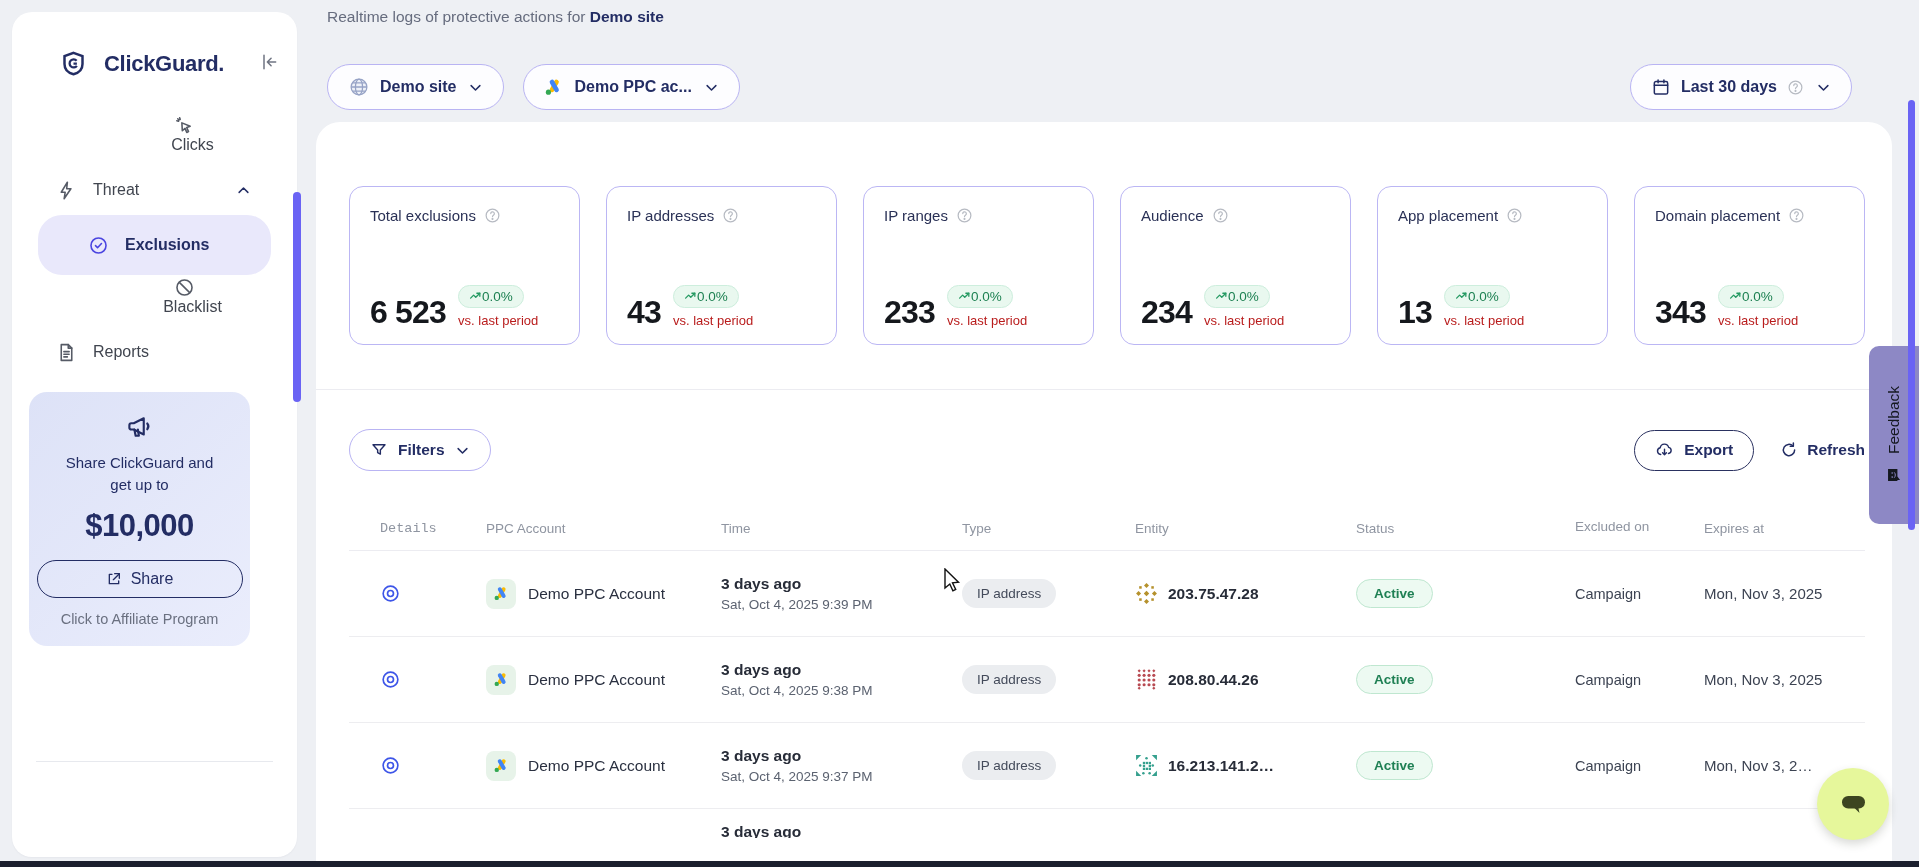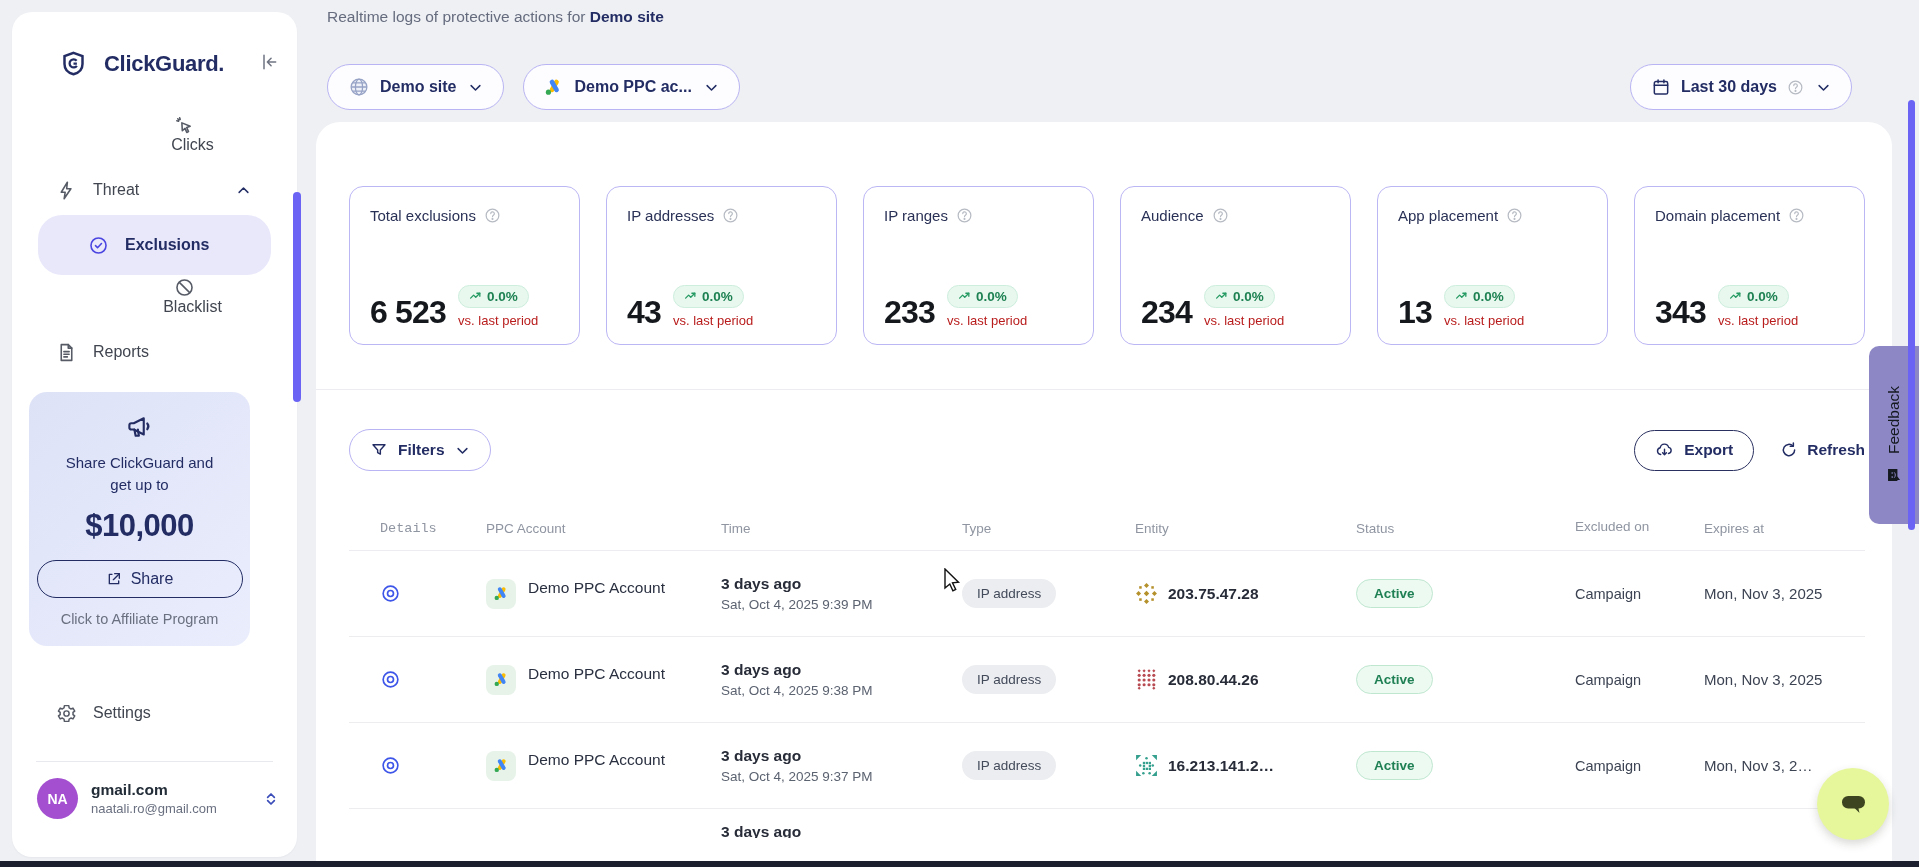--- a/index.html
+++ b/index.html
@@ -72,22 +72,22 @@
 
   
   .panel { position:absolute; left:316px; top:122px; width:1576px; height:745px;
     background:#fff; border-radius:24px 24px 0 0; }
   .stats { display:flex; gap:26px; padding:64px 27px 0 33px; }
   .stat-card { flex:1; height:159px; border:1px solid #bbb6f4; border-radius:14px; padding:20px; position:relative; background:#fff; }
   .stat-title { display:flex; align-items:center; gap:8px; font-size:15px; font-weight:500; color:#2a3156; }
   .stat-bottom { position:absolute; left:20px; bottom:16px; display:flex; align-items:flex-end; }
   .stat-value { font-size:32px; font-weight:700; color:#15181d; letter-spacing:-.8px; line-height:1; }
   .stat-side { margin-left:12px; }
-  .badge-green { display:inline-flex; align-items:center; gap:5px; background:#e9f8ef; border:1px solid #cdeedd;
-    color:#1d8152; font-size:13.5px; font-weight:700; border-radius:999px; padding:3px 10px; }
+  .badge-green { display:inline-flex; align-items:center; background:#e9f8ef; border:1px solid #cdeedd;
+    color:#1d8152; font-size:13.5px; font-weight:400; border-radius:999px; padding:3px 10px; }
   .stat-caption { font-size:13px; color:#b91c1c; margin-top:5px; }
   .help-ic { color:#b6bac2; }
 
   .panel-divider { height:1px; background:#ececf1; margin-top:44px; }
 
   .toolbar { display:flex; align-items:center; padding:39px 27px 0 33px; }
   .tb-left { display:flex; gap:19px; }
   .btn-pill { height:42px; display:flex; align-items:center; gap:10px; padding:0 20px;
     border:1px solid #b9b4f3; border-radius:999px; background:#fff; color:#232d64;
     font-size:15.5px; font-weight:700; cursor:pointer; }
@@ -97,21 +97,21 @@
 
   
   .table { padding:0 27px 0 33px; }
   .grid { display:grid; grid-template-columns:137px 235px 241px 173px 221px 219px 129px 1fr; align-items:center; }
   .thead { padding:47px 0 14px; border-bottom:1px solid #ececf1; align-items:end;
     color:#8f95a1; font-size:13.5px; }
   .th-wrap { display:inline-block; width:76px; line-height:1.35; }
   .col-details { padding-left:31px;font-family:Liberation Mono, monospace; }
   .trow { height:86px; border-bottom:1px solid #ededf0; }
   .eye { color:#3d55e8; cursor:pointer; }
-  .acct { display:flex; align-items:flex-start; gap:12px; font-size:15.5px; color:#2a3040; }
+  .acct { display:flex; align-items:center; gap:12px; font-size:15.5px; color:#2a3040; }
   .acct-ic { width:30px; height:30px; border-radius:8px; background:#e7f3e9; display:flex; align-items:center; justify-content:center; }
   .time-main { font-size:15.5px; font-weight:700; color:#272c38; }
   .time-sub { font-size:13.5px; color:#5b6270; margin-top:4px; }
   .type-pill { display:inline-block; background:#ebedf0; border-radius:999px; padding:7px 15px; font-size:13.5px; color:#434a5a;text-align:right; }
   .entity { display:flex; align-items:center; gap:10px; font-size:15.5px; font-weight:700; color:#272c38; }
   .status-pill { display:inline-flex; background:#edfaf2; border:1px solid #bfe7d0; color:#1f8054;
     border-radius:999px; padding:6px 17px; font-size:13.5px; font-weight:600; }
   .excluded { font-size:14.5px; color:#3c4352; }
   .expires { font-size:15px; color:#3c4352; }
   .trow.partial { height:29px; overflow:hidden; border-bottom:none; align-items:start; }
@@ -221,47 +221,23 @@
           <path d="M9 5H5v14h14v-4"></path>
             <path d="M13 4h7v7"></path>
             <path d="M20 4l-9 9"></path>
         </svg>
       </span>
       <span>Share</span>
     </button>
     <div class="promo-caption">Click to Affiliate Program</div>
   </div>
 
-  <div class="settings-row">
-    <div class="nav-item indent1">
-      <span class="ic">
-        <svg width="21" height="21" viewBox="0 0 24 24" fill="none" stroke="currentColor" stroke-width="1.7" stroke-linejoin="round">
-          <path d="M19.4 13.2a7.6 7.6 0 000-2.4l2-1.6-2-3.4-2.4 1a7.6 7.6 0 00-2-1.2L14.6 3h-5l-.4 2.6a7.6 7.6 0 00-2 1.2l-2.4-1-2 3.4 2 1.6a7.6 7.6 0 000 2.4l-2 1.6 2 3.4 2.4-1a7.6 7.6 0 002 1.2l.4 2.6h5l.4-2.6a7.6 7.6 0 002-1.2l2.4 1 2-3.4z"></path>
-          <circle cx="12" cy="12" r="3"></circle>
-        </svg>
-      </span>
-      <span class="lbl">Settings</span>
-    </div>
-  </div>
 
   <div class="divider-h"></div>
 
-  <div class="user-row">
-    <div class="avatar">NA</div>
-    <div class="user-meta">
-      <div class="user-name">gmail.com</div>
-      <div class="user-email">naatali.ro@gmail.com</div>
-    </div>
-    <span class="user-chev">
-      <svg width="16" height="18" viewBox="0 0 24 24" fill="none" stroke="currentColor" stroke-width="2.6" stroke-linecap="round" stroke-linejoin="round">
-        <path d="M7 9.5L12 4.5l5 5"></path>
-          <path d="M7 14.5l5 5 5-5"></path>
-      </svg>
-    </span>
-  </div>
 </aside>
 <div class="sidebar-scroll"></div>
 
 <div class="topline">
   <span>Realtime logs of protective actions for</span>
   <b>Demo site</b>
 </div>
 
 <div class="pills-row">
   <div class="pill">

